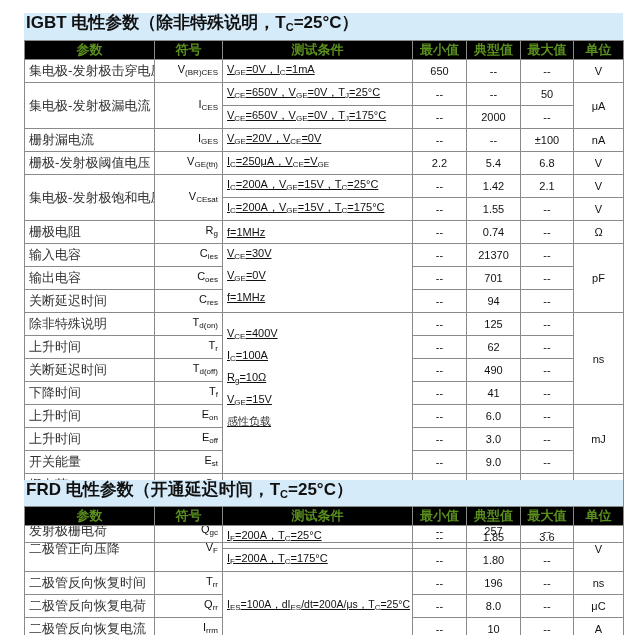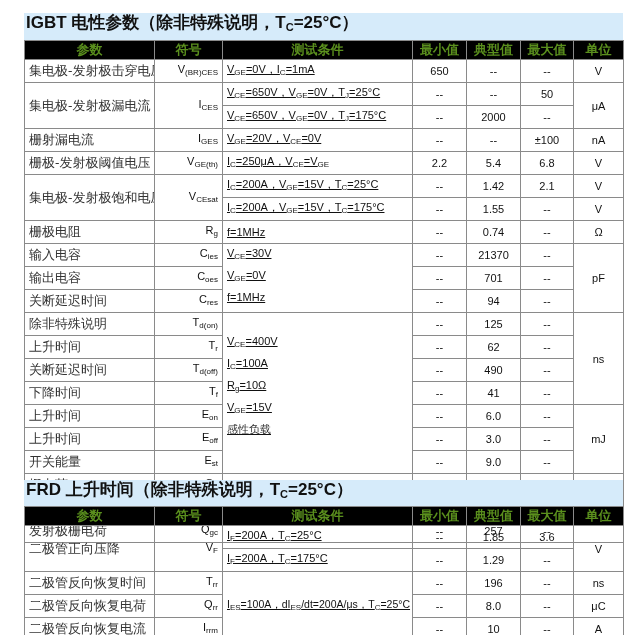--- a/index.html
+++ b/index.html
@@ -146,21 +146,21 @@
       <td class="param">关断延迟时间</td>
       <td class="sym"><span>C</span><span class="sub">res</span></td>
       <td class="num">--</td>
       <td class="num">94</td>
       <td class="num">--</td>
     </tr>
 
     <tr>
       <td class="param">除非特殊说明</td>
       <td class="sym"><span>T</span><span class="sub">d(on)</span></td>
-      <td class="cond" rowspan="7" style="vertical-align:top; padding-top:19px;">
+      <td class="cond" rowspan="7" style="vertical-align:top; padding-top:11px;">
           <div class="cond-block">V<span class="sub">CE</span>=400V<br>I<span class="sub">C</span>=100A<br>R<span class="sub">g</span>=10Ω<br>V<span class="sub">GE</span>=15V<br><span style="font-family:'DejaVu Serif',serif;color:#333;">感性负载</span></div>
         </td>
       <td class="num">--</td>
       <td class="num">125</td>
       <td class="num">--</td>
       <td class="unit" rowspan="4">ns</td>
     </tr>
     <tr>
       <td class="param">上升时间</td>
       <td class="sym"><span>T</span><span class="sub">r</span></td>
@@ -224,21 +224,21 @@
     <tr>
       <td class="param">发射极栅电荷</td>
       <td class="sym"><span>Q</span><span class="sub">gc</span></td>
       <td class="num">--</td>
       <td class="num">257</td>
       <td class="num">--</td>
     </tr>
   </tbody>
 </table>
 
-<div class="section-title" style="top:480px;"><span>FRD 上升时间（除非特殊说明，T</span><sub>C</sub><span>=25°C）</span></div>
+<div class="section-title" style="top:480px;"><span>FRD 电性参数（开通延迟时间，T</span><sub>C</sub><span>=25°C）</span></div>
 
 <table class="spec" style="top:506px;">
   <colgroup>
     <col style="width:130px">
       <col style="width:68px">
       <col style="width:190px">
     <col style="width:54px">
       <col style="width:54px">
       <col style="width:53px">
       <col style="width:50px">
@@ -260,21 +260,21 @@
       <td class="sym" rowspan="2"><span>V</span><span class="sub">F</span></td>
       <td class="cond">I<span class="sub">F</span>=200A，T<span class="sub">C</span>=25°C</td>
       <td class="num">--</td>
       <td class="num">1.85</td>
       <td class="num">3.6</td>
       <td class="unit" rowspan="2">V</td>
     </tr>
     <tr>
       <td class="cond">I<span class="sub">F</span>=200A，T<span class="sub">C</span>=175°C</td>
       <td class="num">--</td>
-      <td class="num">1.29</td>
+      <td class="num">1.80</td>
       <td class="num">--</td>
     </tr>
     <tr>
       <td class="param">二极管反向恢复时间</td>
       <td class="sym"><span>T</span><span class="sub">rr</span></td>
       <td class="cond" rowspan="3" style="font-size:10.5px; padding-left:4px;">I<span class="sub">ES</span>=100A，dI<span class="sub">ES</span>/dt=200A/μs，T<span class="sub">C</span>=25°C</td>
       <td class="num">--</td>
       <td class="num">196</td>
       <td class="num">--</td>
       <td class="unit">ns</td>

